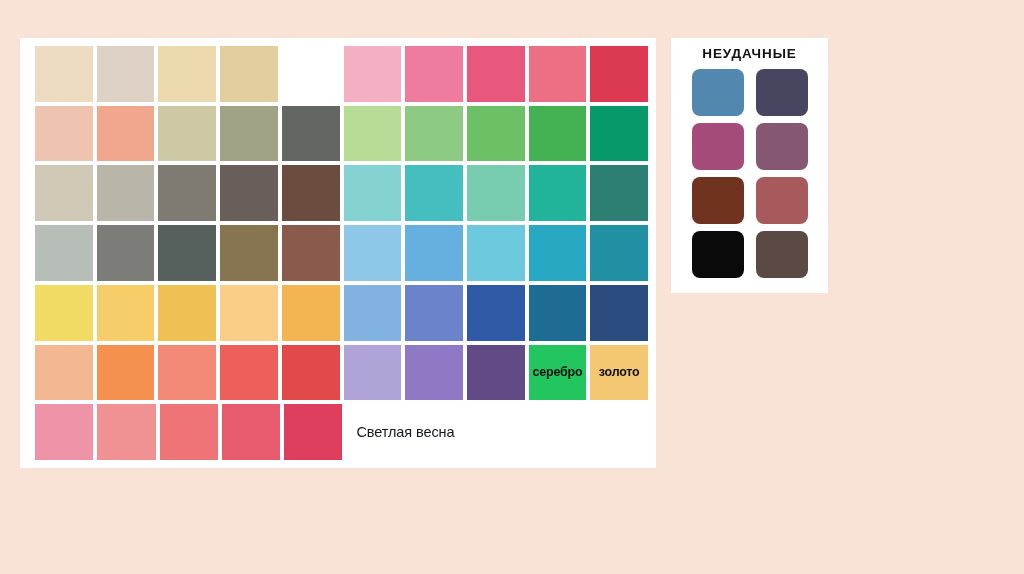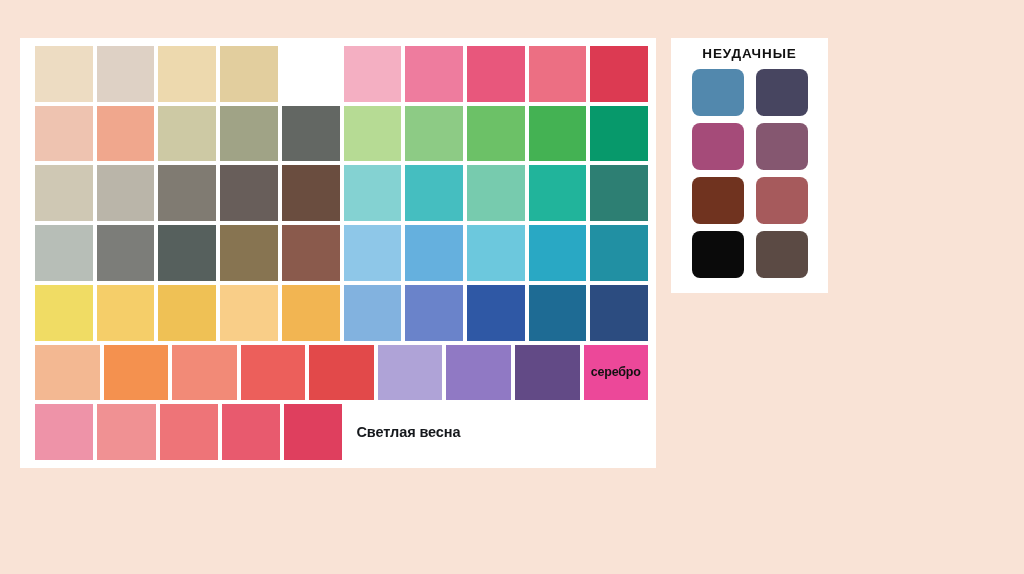--- a/index.html
+++ b/index.html
@@ -59,21 +59,21 @@
     flex: 5 1 0;
     min-width: 0;
     display: flex;
     flex-direction: column;
     justify-content: center;
     padding-left: 10px;
     gap: 5px;
   }
   #palette-caption .cap-line {
     font-size: 14.5px;
-    font-weight: bold;
+    font-weight: normal;
     color: #15181c;
     white-space: nowrap;
     letter-spacing: -0.1px;
   }
 
   
   #bad-card {
     position: absolute;
     left: 671px;
     top: 38px;
@@ -171,22 +171,25 @@
       </div>
       <div class="palette-row">
         <div class="swatch" style="background: rgb(243, 184, 146);"></div>
         <div class="swatch" style="background: rgb(244, 145, 79);"></div>
         <div class="swatch" style="background: rgb(242, 138, 119);"></div>
         <div class="swatch" style="background: rgb(236, 95, 91);"></div>
         <div class="swatch" style="background: rgb(226, 73, 74);"></div>
         <div class="swatch" style="background: rgb(175, 163, 215);"></div>
         <div class="swatch" style="background: rgb(144, 121, 196);"></div>
         <div class="swatch" style="background: rgb(98, 74, 134);"></div>
-        <div class="swatch" style="background: #ec4899;">
+        <div class="swatch" style="background: #22c55e;">
           <span class="swatch-label">серебро</span>
+        </div>
+        <div class="swatch" style="background: rgb(244, 199, 114);">
+          <span class="swatch-label">золото</span>
         </div>
       </div>
       <div class="palette-row">
         <div class="swatch" style="background: rgb(238, 147, 168);"></div>
         <div class="swatch" style="background: rgb(240, 145, 147);"></div>
         <div class="swatch" style="background: rgb(238, 116, 120);"></div>
         <div class="swatch" style="background: rgb(232, 90, 110);"></div>
         <div class="swatch" style="background: rgb(223, 63, 94);"></div>
         <div id="palette-caption">
           <div class="cap-line">Светлая весна</div>

